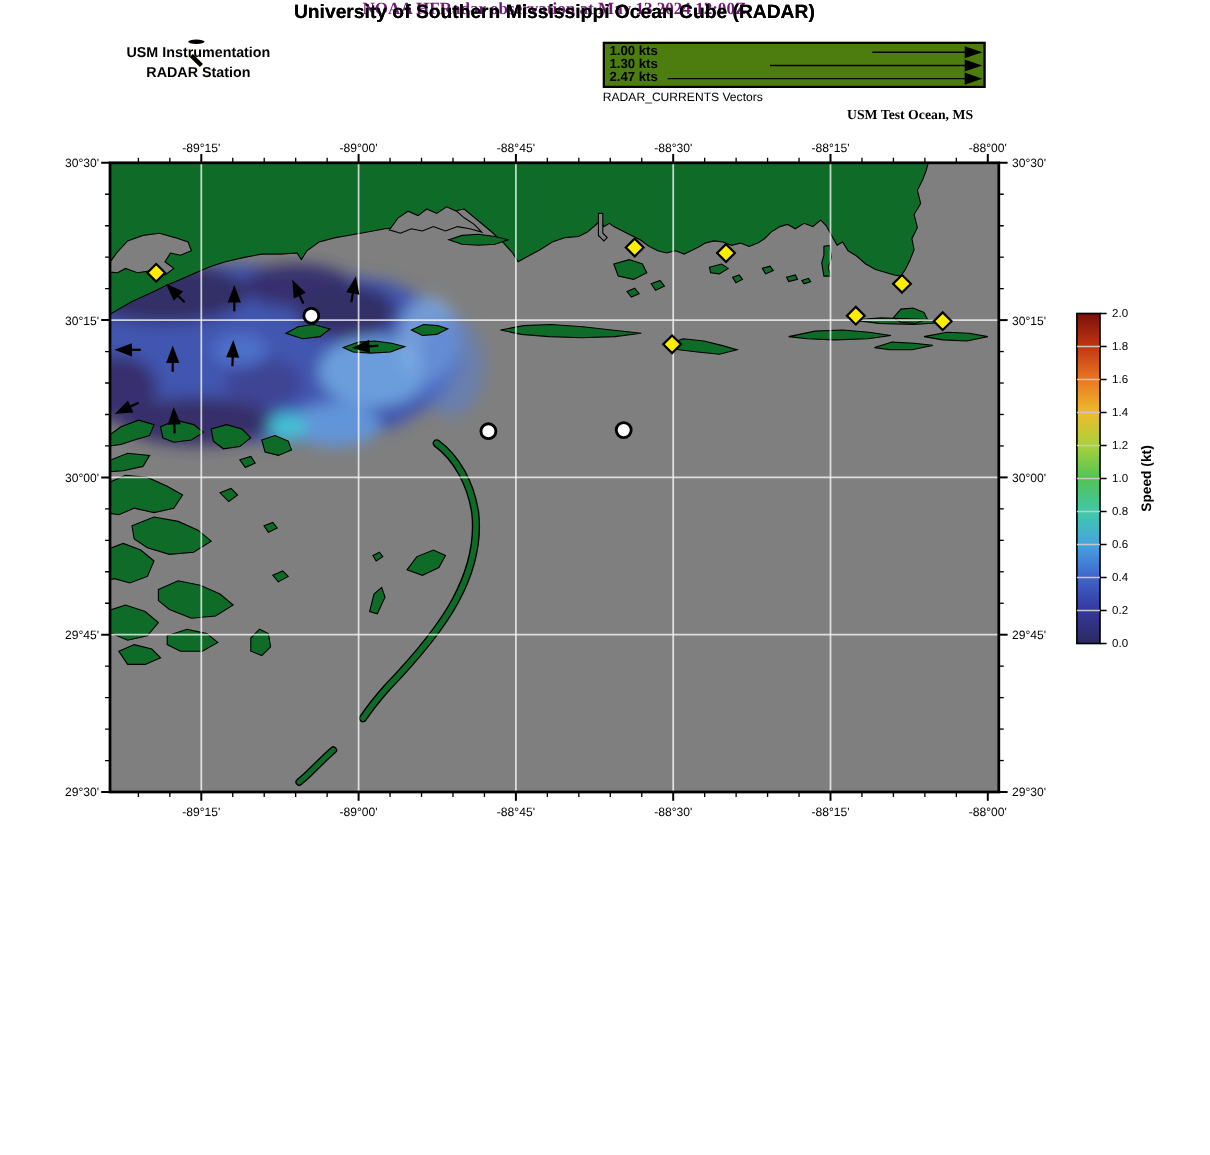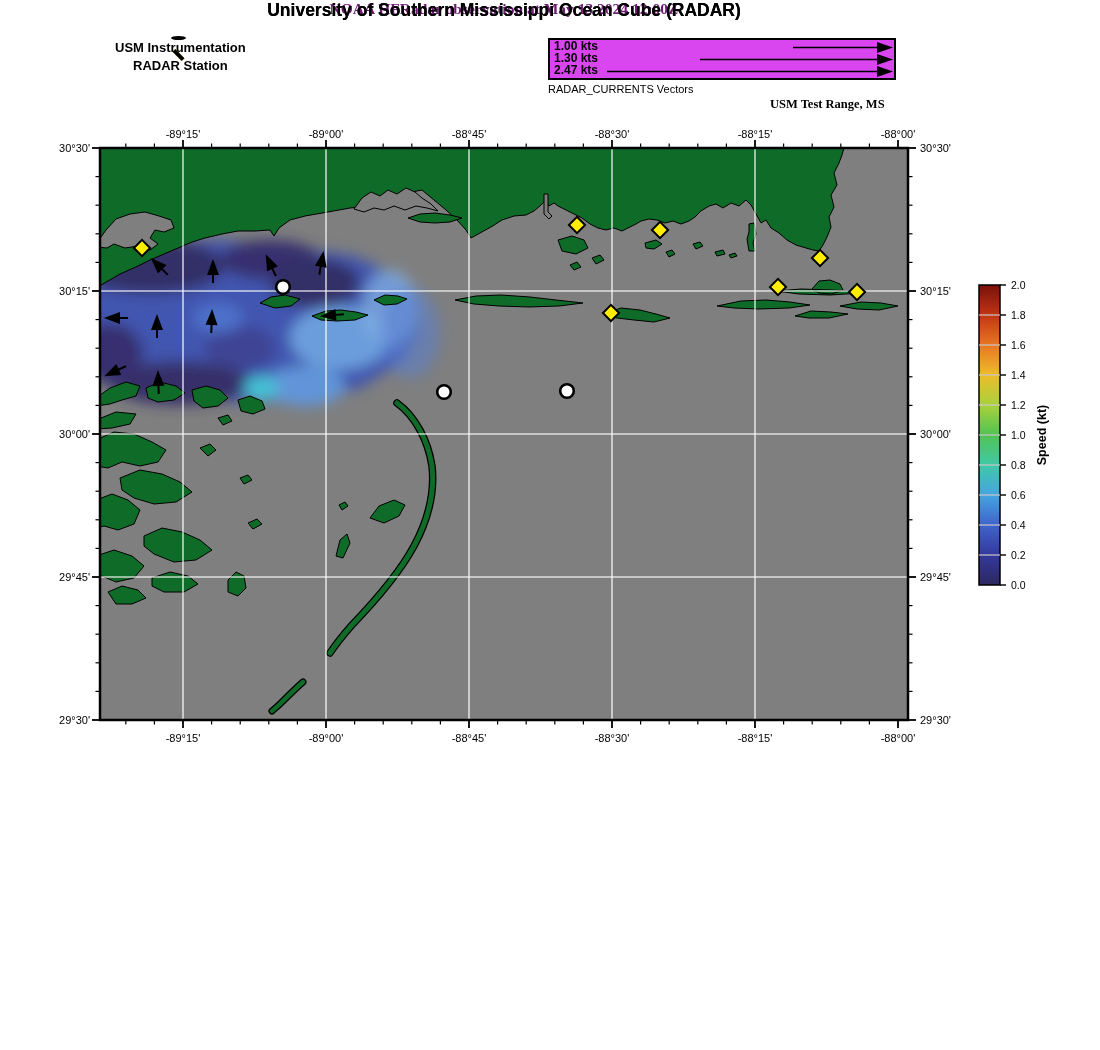--- a/index.html
+++ b/index.html
@@ -10,21 +10,21 @@
   .title-bottom{left:0;top:798;width:1008px;text-align:center;font-size:17.5px;font-weight:bold;color:#000;}
   .subtitle{left:0;top:99;width:1008px;text-align:center;font-family:"Liberation Serif", serif;
             font-size:15.5px;font-weight:bold;color:#701a75;}
   .range-label{left:770;top:97px;font-family:"Liberation Serif", serif;font-size:12.5px;font-weight:bold;color:#000;left:770px;}
   .legend{left:111px;top:36px;}
   .legend-row{display:flex;align-items:center;height:16px;flex-direction:column;}
   .legend-label{font-size:13px;font-weight:bold;color:#000;margin-left:4px;}
   .sym-circle{width:11px;height:11px;border:2.2px solid #000;border-radius:50%;background:#fff;display:inline-block;}
   .sym-diamond{width:9px;height:9px;border:2px solid #000;background:#ffed00;display:inline-block;
                transform:rotate(45deg);margin:1px;}
-  .scalebox{left:548px;top:38px;width:344px;height:38px;border:2.5px solid #000;background:#d946ef;}
+  .scalebox{left:548px;top:38px;width:344px;height:38px;border:2.5px solid #000;background:#4d7c0f;}
   .scalebox-label{position:absolute;left:4px;font-size:12px;font-weight:bold;color:#000;line-height:12px;}
   .scale-caption{left:548px;top:83px;font-size:11px;font-weight:normal;color:#000;}
   .axis-label{font-size:11px;fill:#000;}
   .cb-tick-label{font-size:10.5px;fill:#000;}
   .cb-title{font-size:12.5px;font-weight:bold;fill:#000;}
 </style>
 </head>
 <body>
 
 <div id="page">
@@ -52,21 +52,21 @@
         <line x1="150" y1="19.5" x2="329" y2="19.5" stroke="#000" stroke-width="1.3"></line>
         <polygon points="343,19.5 327,14 327,25" fill="#000"></polygon>
         <line x1="57" y1="31.5" x2="329" y2="31.5" stroke="#000" stroke-width="1.3"></line>
         <polygon points="343,31.5 327,26 327,37" fill="#000"></polygon>
       </svg>
   </div>
 
   <div class="abs scale-caption">RADAR_CURRENTS Vectors</div>
 
   <div class="abs subtitle">NOAA HFRadar observation at May 13 2024 12:00Z</div>
-  <div class="abs range-label">USM Test Range, MS</div>
+  <div class="abs range-label">USM Test Ocean, MS</div>
 
   <svg id="mapsvg" class="abs" style="left:52px;top:120px;" width="1020" height="650">
     <defs>
       <clipPath id="mapclip">
           <rect x="0" y="0" width="808" height="572"></rect>
         </clipPath>
       <filter id="blobblur" x="-30%" y="-30%" width="160%" height="160%">
         <feGaussianBlur stdDeviation="7"></feGaussianBlur>
       </filter>
       <linearGradient id="cbgrad" x1="0" y1="1" x2="0" y2="0">

